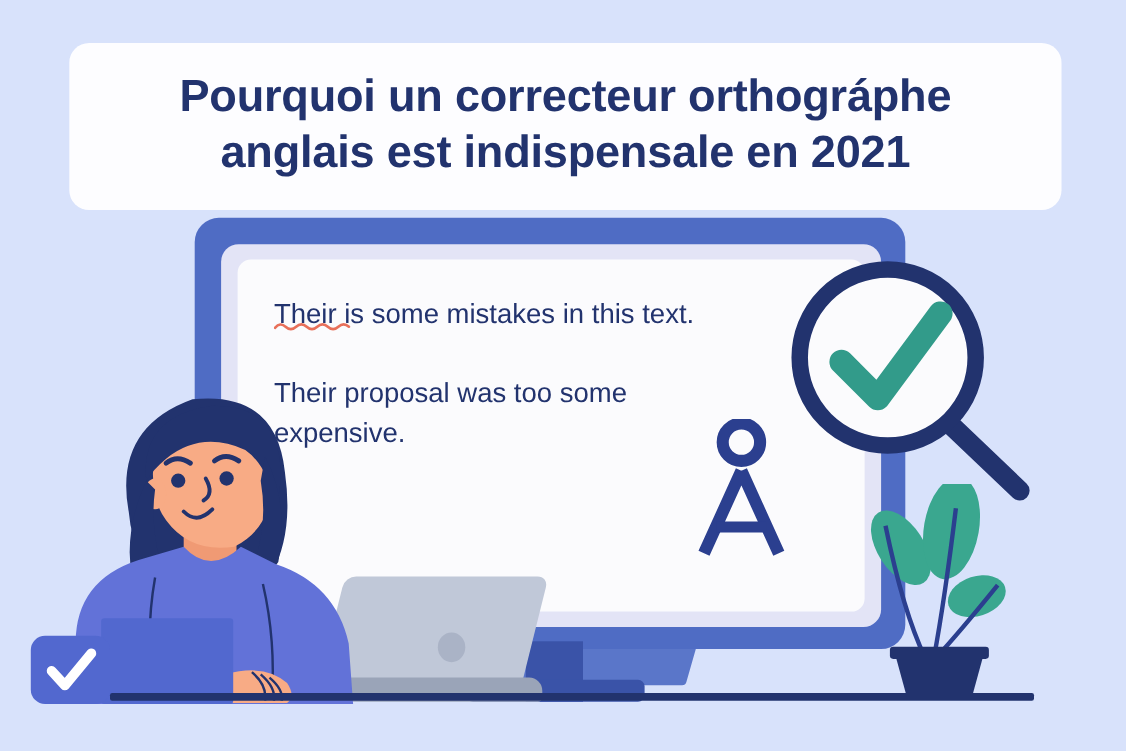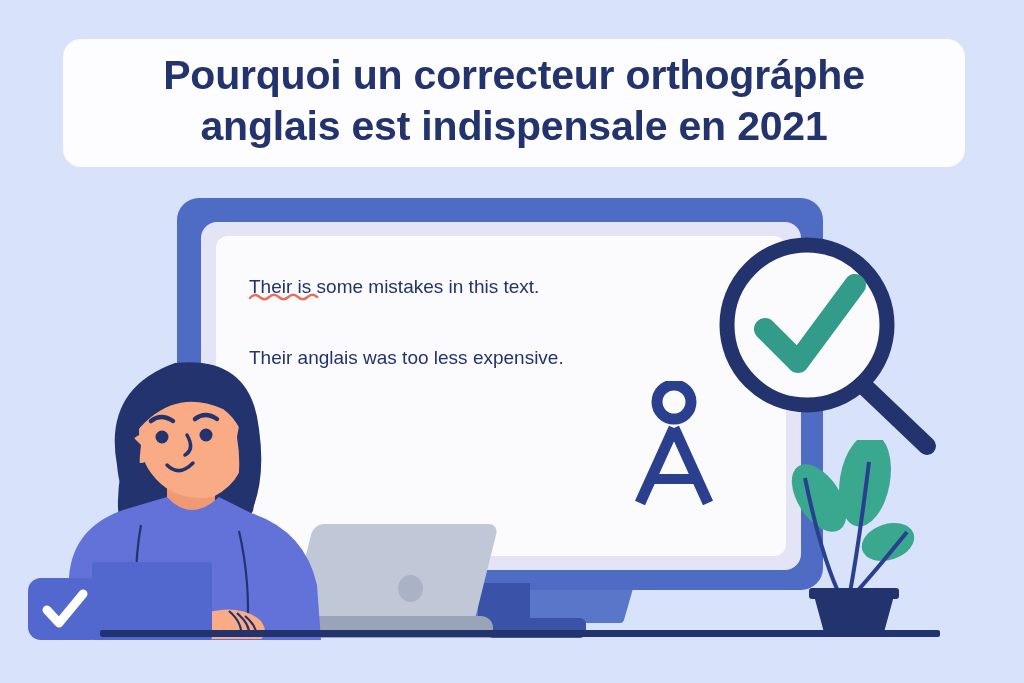--- a/index.html
+++ b/index.html
@@ -19,21 +19,21 @@
     background: #d8e2fb;
     overflow: hidden;
   }
 
   
   #title-card {
     position: absolute;
     left: 63px;
     top: 39px;
     width: 902px;
-    height: 128px;
+    height: 152px;
     background: #fdfdff;
     border-radius: 18px;
     display: flex;
     flex-direction: column;
     align-items: center;
     justify-content: center;
     box-sizing: border-box;
     padding: 4px 20px 8px 20px;
   }
   .title-line {
@@ -102,21 +102,21 @@
     background: #4f6cc4;
     transform: skewX(-16deg);
     border-radius: 3px;
     opacity: 0.92;
   }
 
   
   .screen-text {
     position: absolute;
     font-family: "Liberation Sans", sans-serif;
-    font-size: 19px;
+    font-size: 25px;
     line-height: 37px;
     color: #22336e;
     white-space: pre-wrap;
   }
   #screen-line-1 { left: 33px; top: 32px; }
   #screen-line-2 { left: 33px; top: 103px; width: 400px; }
   #squiggle {
     position: absolute;
     left: 33px;
     top: 56px;
@@ -236,21 +236,21 @@
   <div id="monitor-outer"></div>
   <div id="monitor-inner-bezel"></div>
   <div id="monitor-neck"></div>
   <div id="monitor-base"></div>
 
   <div id="monitor-screen">
     <div class="screen-text" id="screen-line-1">Their is some mistakes in this text.</div>
     <svg id="squiggle" viewBox="0 0 70 9" preserveAspectRatio="none">
       <path d="M1 6 Q 5.8 0.6, 10.6 5 T 20.2 5 T 29.8 5 T 39.4 5 T 49 5 T 58.6 5 T 68.2 5" fill="none" stroke="#e8705a" stroke-width="2.4" stroke-linecap="round"></path>
     </svg>
-    <div class="screen-text" id="screen-line-2">Their anglais was too less expensive.</div>
+    <div class="screen-text" id="screen-line-2">Their proposal was too some expensive.</div>
   </div>
 
   <svg id="accent-glyph" viewBox="0 0 90 125">
     <circle cx="45" cy="21" r="17" fill="none" stroke="#2b3f8f" stroke-width="11"></circle>
     <path d="M45 47 L11 122 M45 47 L79 122" fill="none" stroke="#2b3f8f" stroke-width="11" stroke-linecap="butt"></path>
     <path d="M22 98 L68 98" fill="none" stroke="#2b3f8f" stroke-width="10"></path>
   </svg>
 
   <svg id="magnifier" viewBox="0 0 232 230">
     <line x1="148" y1="150" x2="212" y2="211" stroke="#22336e" stroke-width="18" stroke-linecap="round"></line>

